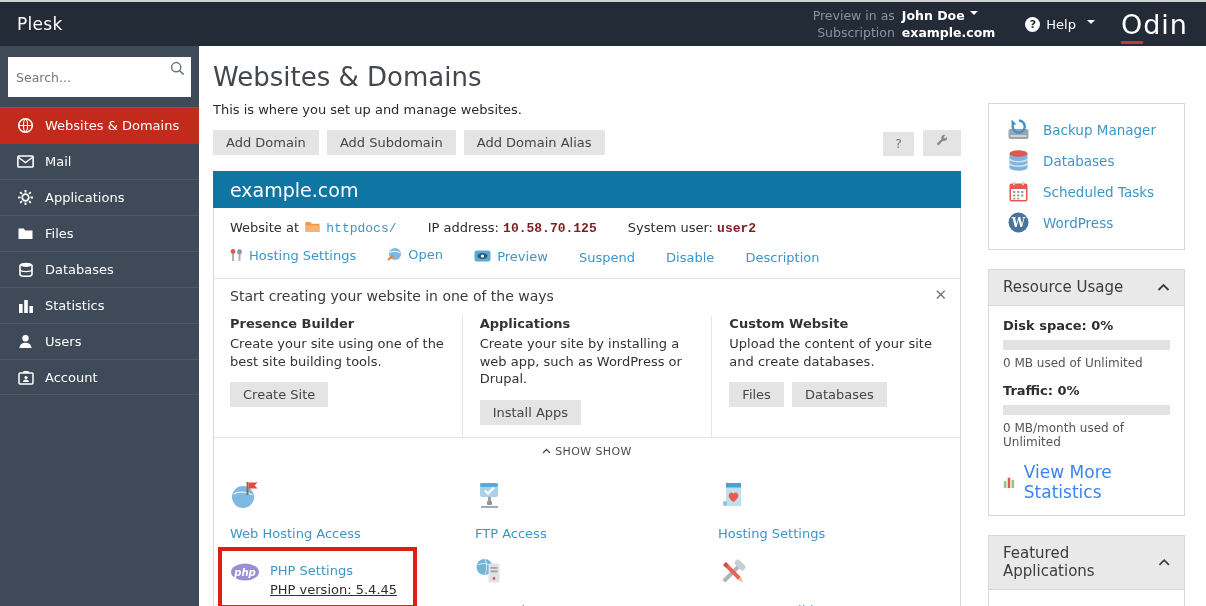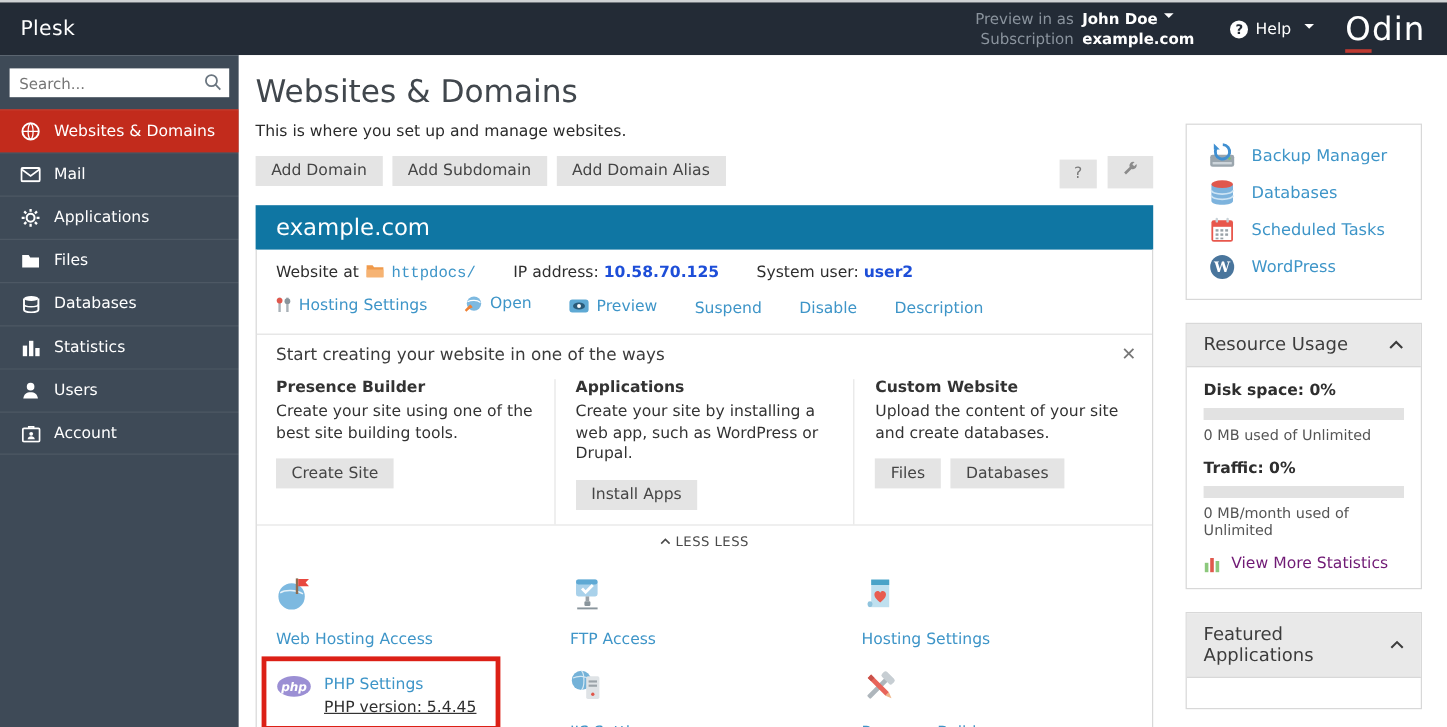--- a/index.html
+++ b/index.html
@@ -20,21 +20,21 @@
     margin-left:5px; vertical-align:1px; }
   .help { display:flex; align-items:center; gap:6px; margin:0 26px 0 30px; color:#fff; cursor:pointer; }
   .help-q { width:15px; height:15px; border-radius:50%; background:#fff; color:#232b36;
     font-size:11px; font-weight:bold; text-align:center; line-height:15px; }
   .odin { font-size:27px; color:#fff; margin-right:18px; letter-spacing:1px; }
   .odin .o { border-bottom:3px solid #bf3a31; padding-bottom:1px; }
 
   
   .sidebar { position:absolute; left:0; top:46px; bottom:0; width:199px; background:#3e4a57; }
   .search-wrap { position:relative; padding:11px 8px 10px; }
-  .search-wrap input { width:100%; height:24px; border:0; padding:3px 26px 3px 8px;
+  .search-wrap input { width:100%; height:40px; border:0; padding:3px 26px 3px 8px;
     font-size:12.5px; color:#333; font-family:inherit; outline:none; }
   .search-icn { position:absolute; right:14px; top:15px; }
   .nav-item { height:36px; display:flex; align-items:center; gap:11px; padding-left:17px;
     color:#fff; font-size:13px; border-top:1px solid rgba(255,255,255,.08); cursor:pointer; }
   .nav-item:last-child { border-bottom:1px solid rgba(255,255,255,.08); }
   .nav-item.active { background:#c22b1c; border-top-color:rgba(255,255,255,.08); }
   .nav-item .ic { width:17px; height:17px; flex:none; display:flex; align-items:center; justify-content:center; }
 
   
   .main { position:absolute; left:199px; top:46px; right:0; bottom:0; background:#fff; }
@@ -45,21 +45,21 @@
   .btn { display:inline-block; background:#e4e4e4; color:#454545; font-size:13px;
     padding:5px 13px; margin-right:4px; cursor:pointer; border:0; font-family:inherit; }
   .mini-btns { position:absolute; right:0; top:0; }
   .btn.mini { padding:4px 12px 5px; margin:0 0 0 5px; color:#7a7a7a; }
 
   .card { margin-top:14px; }
   .card-h { height:37px; background:#0f76a3; color:#fff; font-size:19px;
     display:flex; align-items:center; padding-left:17px; }
   .card-b { border:1px solid #d8d8d8; border-top:0; }
   .info-row { padding:12px 16px 0; color:#2e2e2e; }
-  .info-row b { color:#1d4ed8; }
+  .info-row b { color:#7f1d1d;font-family:Liberation Mono, monospace; }
   .info-row .grp { margin-right:27px; white-space:nowrap; }
   .link { color:#3e95c8;font-family:Liberation Mono, monospace; }
   .actions { padding:11px 16px 13px; }
   .actions a { margin-right:27px; display:inline-flex; align-items:center; gap:6px; color:#3e95c8; }
 
   .promo { border-top:1px solid #e2e2e2; padding:9px 16px 0; position:relative; }
   .promo-title { font-size:14px; color:#3b3b3b; }
   .close-x { position:absolute; right:13px; top:7px; color:#777; font-size:15px; cursor:pointer; }
   .cols { display:flex; margin-top:12px; }
   .col { flex:1; padding-right:17px; margin-right:17px; border-right:1px solid #e5e5e5; }
@@ -88,21 +88,21 @@
   .sc-item a { color:#3e95c8; font-size:13.5px; }
   .panel-h { background:#e9e9e9; padding:8px 14px 9px; font-size:15px; color:#3c3c3c;
     display:flex; justify-content:space-between; align-items:center; cursor:pointer;
     border-bottom:1px solid #d8d8d8; }
   .panel-b { padding:12px 14px 13px; }
   .ru-label { font-weight:bold; color:#2e2e2e; }
   .bar { height:10px; background:#e2e2e2; margin:7px 0 6px; position:relative; }
   .bar .fill { position:absolute; left:0; top:0; bottom:0; background:#8cc87c; }
   .note { font-size:12px; color:#555; margin-bottom:13px; }
   .vms { display:flex; align-items:center; gap:8px; margin-top:1px; }
-  .vms a { color:#701a75; font-size:13px; }
+  .vms a { color:#3b82f6; font-size:17px; }
 </style>
 </head>
 <body>
 
 <div class="topstrip"></div>
 
 <div class="topbar">
   <div class="brand">Plesk</div>
   <div class="spacer"></div>
   <div class="login-grid">
@@ -305,21 +305,21 @@
               <p>Upload the content of your site and create databases.</p>
               <button class="btn">Files</button>
               <button class="btn">Databases</button>
             </div>
           </div>
         </div>
 
         <div class="show-less">
           <svg width="9" height="6" viewBox="0 0 9 6">
               <path d="M1 5l3.5-3.5L8 5" fill="none" stroke="#4a4a4a" stroke-width="1.3"></path>
-            </svg><span>LESS LESS</span>
+            </svg><span>SHOW SHOW</span>
         </div>
 
         <div class="tools">
           <div class="tool">
             <svg class="ticon" viewBox="0 0 30 30">
                 <circle cx="13" cy="17" r="11" fill="#7db9e0"></circle>
                 <path d="M3.5 14c4-2.6 13-2.6 19 .8" stroke="#fff" stroke-width="1.2" fill="none" opacity=".8"></path>
                 <rect x="16.5" y="2" width="2" height="13" fill="#8c6d52"></rect>
                 <path d="M18.5 2.5h9l-2.8 3 2.8 3h-9z" fill="#e8483f"></path>
               </svg>

